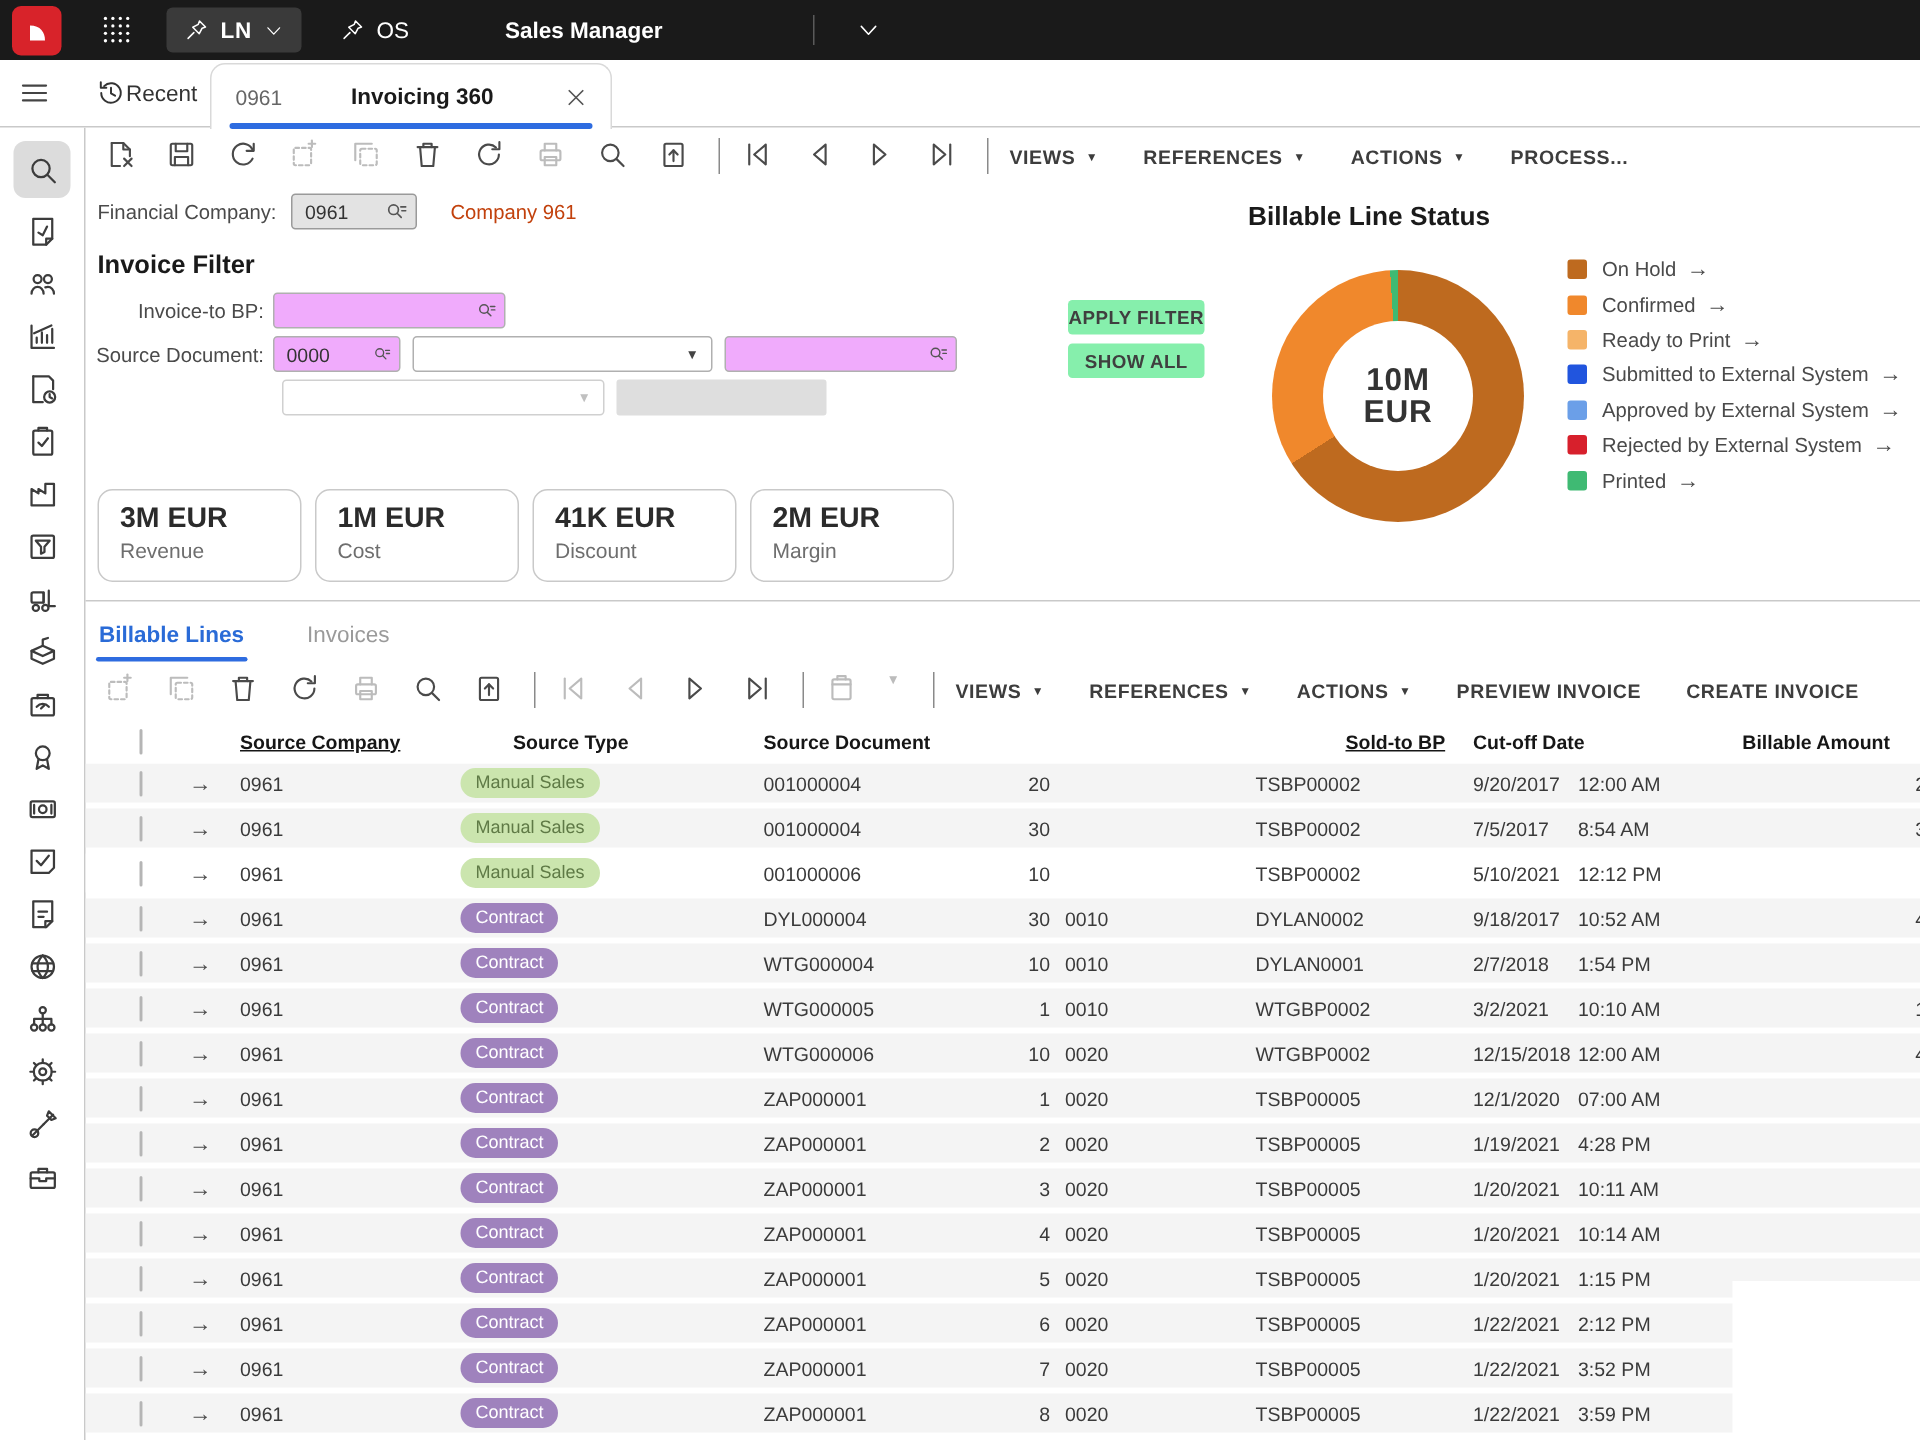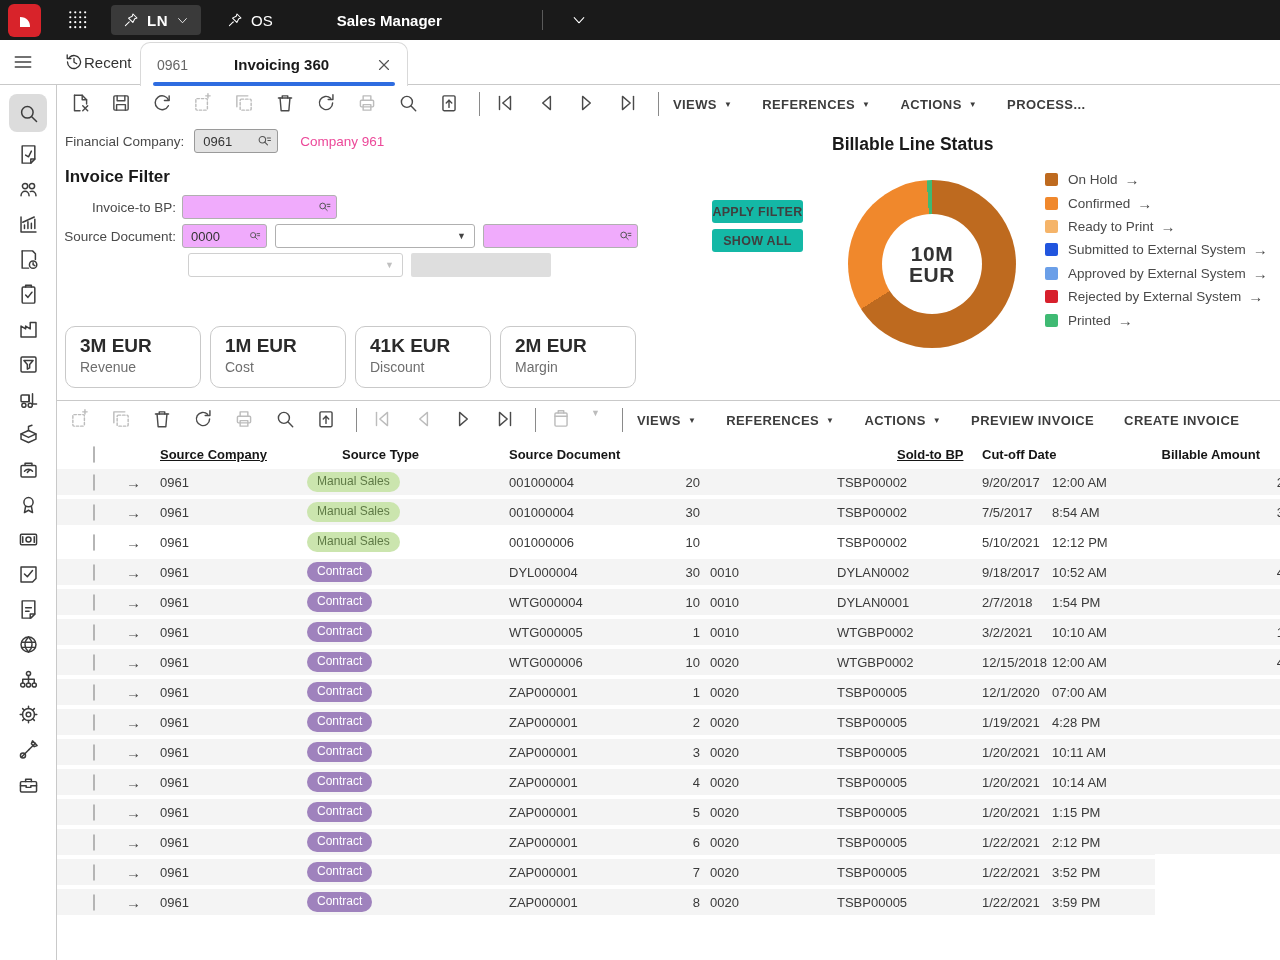--- a/index.html
+++ b/index.html
@@ -59,36 +59,36 @@
     cursor:pointer; white-space:nowrap; }
   .menu.caret::after { content:"▼"; font-size:8px; margin-left:7px; position:relative; top:-2px; }
 
   
   .upper { position:relative; height:277px; flex:0 0 auto; }
   .finrow { display:flex; align-items:center; margin:6px 0 0 8px; font-size:13.5px; color:#4a4a4a; }
   .finrow .inp-gray { margin-left:10px; width:84px; height:24px; background:#e3e3e3;
     border:1px solid #9a9a9a; border-radius:3px; display:flex; align-items:center; padding:0 4px 0 8px;
     font-size:13px; color:#333; }
   .lookup { width:17px; height:17px; color:#555; margin-left:auto; cursor:pointer; }
-  .finrow .company { margin-left:22px; color:#ec4899; }
+  .finrow .company { margin-left:22px; color:#c2410c; }
   .flt-title { margin:14px 0 8px 8px; font-size:17px; font-weight:bold; color:#1a1a1a; }
   .frow { display:flex; align-items:center; margin:0 0 5px 0; height:24px; }
   .frow .lbl { width:125px; text-align:right; font-size:13.5px; color:#4a4a4a; padding-right:6px; }
   .inp { height:24px; border:1px solid #b0b0b0; border-radius:3px; background:#f0abfc; display:flex;
     align-items:center; padding:0 4px 0 8px; font-size:13px; color:#333; }
   .inp input { border:none; outline:none; width:100%; font:inherit; color:inherit; background:transparent; }
   .w155 { width:155px; } .w85 { width:85px; } .gap8 { margin-left:8px; }
   .sel { height:24px; border:1px solid #b0b0b0; border-radius:3px; background:#fff; display:flex;
     align-items:center; padding:0 8px; }
   .sel .caret { margin-left:auto; font-size:9px; color:#444; }
   .sel.w200 { width:200px; } .sel.w215 { width:215px; margin-left:131px; }
   .sel.is-disabled { border-color:#d0d0d0; } .sel.is-disabled .caret { color:#c0c0c0; }
   .graybox { width:140px; height:24px; background:#dedede; border-radius:2px; }
   .filter-btns { position:absolute; left:655px; top:77px; display:flex; flex-direction:column; gap:6px; }
-  .gbtn { width:91px; height:23px; background:#14b8a6; border:none; border-radius:3px;
+  .gbtn { width:91px; height:23px; background:#86efac; border:none; border-radius:3px;
     font-family:inherit; font-size:12.5px; font-weight:bold; color:#3f3f3f; letter-spacing:.3px; cursor:pointer; }
 
   .kpis { position:absolute; left:8px; top:203px; display:flex; gap:9px; }
   .kpi { width:136px; height:62px; border:1.5px solid #c9c9c9; border-radius:10px; background:#fff;
     padding:8px 0 0 14px; cursor:pointer; }
   .kpi-value { font-size:19px; font-weight:bold; color:#2b2b2b; }
   .kpi-label { font-size:14px; color:#6e6e6e; margin-top:2px; }
 
   
   .chartbox { position:absolute; left:760px; top:0; width:460px; height:277px; }
@@ -655,20 +655,27 @@
                 <span class="leg-chip" style="background: rgb(63, 186, 115);"></span>
                 <span class="leg-label">Printed</span>
                 <span class="leg-arrow">→</span>
               </div>
 
           </div>
         </div>
       </div>
 
       <div class="panel">
+        <div class="ptabs">
+
+            <span class="ptab active">Billable Lines</span>
+
+            <span class="ptab">Invoices</span>
+
+        </div>
 
         <div class="toolbar">
 
             <span class="tbtn is-disabled">
               <span class="icon"><svg class="i" viewBox="0 0 20 20">
                   <rect x="3.5" y="6" width="10.5" height="10.5" rx="1" stroke-dasharray="2.2 1.8"></rect>
                   <path d="M12.5 3.5h4"></path>
                   <path d="M14.5 1.5v4"></path>
                 </svg></span>
             </span>

